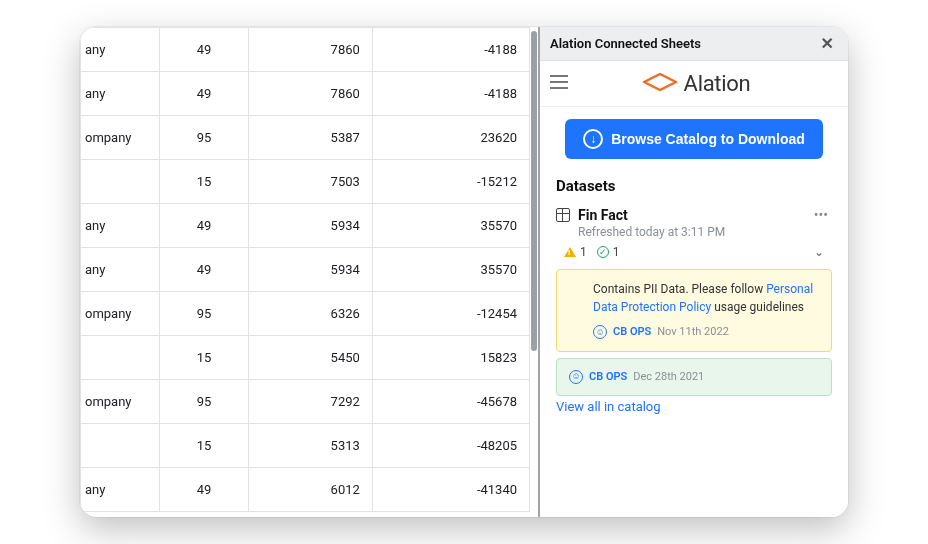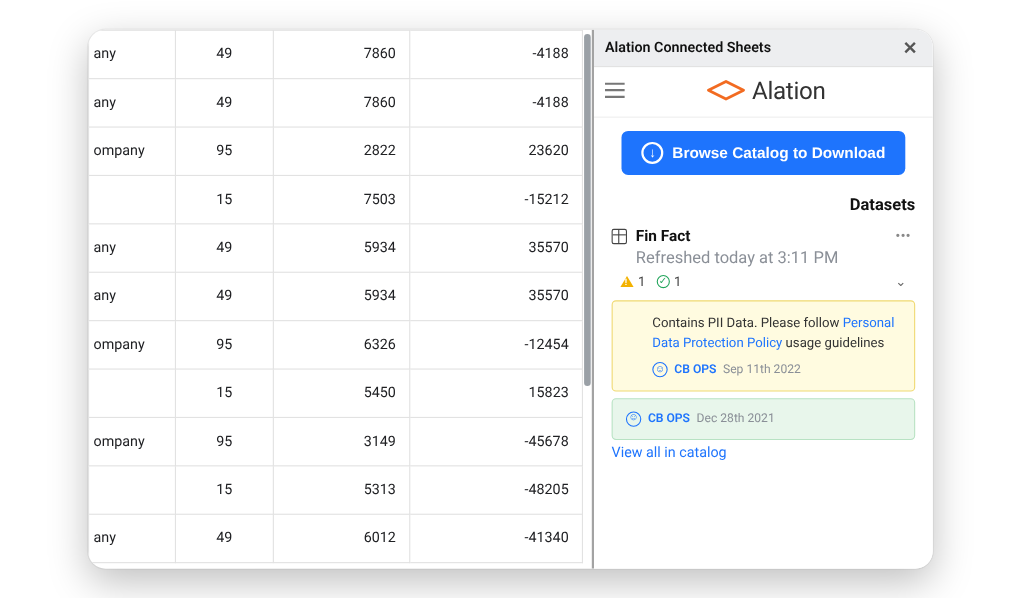--- a/index.html
+++ b/index.html
@@ -155,21 +155,20 @@
     align-items: center;
     justify-content: center;
     font-size: 12px;
   }
 
   .section-title {
     font-size: 15px;
     font-weight: 700;
     color: #111;
     margin-top: 6px;
-    text-align: right;
   }
 
   .ds-card { }
   .ds-header {
     display: flex;
     align-items: center;
     justify-content: space-between;
     gap: 8px;
   }
   .ds-header-left {
@@ -198,21 +197,21 @@
     top: 0; bottom: 0; left: 5px;
     border-left: 1.5px solid #444;
   }
   .ds-dots {
     color: #888;
     font-size: 14px;
     cursor: pointer;
     padding: 0 4px;
   }
   .ds-sub {
-    font-size: 15px;
+    font-size: 12px;
     color: #8a8f97;
     margin-top: 2px;
     margin-left: 22px;
   }
 
   .status-row {
     display: flex;
     align-items: center;
     padding: 6px 8px;
     font-size: 12px;
@@ -332,21 +331,21 @@
             </tr>
             <tr>
               <td class="col-a">any</td>
               <td class="col-b">49</td>
               <td class="col-c">7860</td>
               <td class="col-d">-4188</td>
             </tr>
             <tr>
               <td class="col-a">ompany</td>
               <td class="col-b">95</td>
-              <td class="col-c">2822</td>
+              <td class="col-c">5387</td>
               <td class="col-d">23620</td>
             </tr>
             <tr>
               <td class="col-a"></td>
               <td class="col-b">15</td>
               <td class="col-c">7503</td>
               <td class="col-d">-15212</td>
             </tr>
             <tr>
               <td class="col-a">any</td>
@@ -368,21 +367,21 @@
             </tr>
             <tr>
               <td class="col-a"></td>
               <td class="col-b">15</td>
               <td class="col-c">5450</td>
               <td class="col-d">15823</td>
             </tr>
             <tr>
               <td class="col-a">ompany</td>
               <td class="col-b">95</td>
-              <td class="col-c">3149</td>
+              <td class="col-c">7292</td>
               <td class="col-d">-45678</td>
             </tr>
             <tr>
               <td class="col-a"></td>
               <td class="col-b">15</td>
               <td class="col-c">5313</td>
               <td class="col-d">-48205</td>
             </tr>
             <tr>
               <td class="col-a">any</td>
@@ -450,21 +449,21 @@
             <span>1</span>
           </span>
           <span class="chev">⌄</span>
         </div>
 
         <div class="alert alert-warn">
           <span>Contains PII Data. Please follow </span><a href="#" class="linklike">Personal Data Protection Policy</a><span> usage guidelines</span>
           <div class="meta-line">
             <span class="user-icon">☺</span>
             <span class="cb-ops">CB OPS</span>
-            <span class="meta-date">Sep 11th 2022</span>
+            <span class="meta-date">Nov 11th 2022</span>
           </div>
         </div>
 
         <div class="alert alert-ok">
           <div class="meta-line" style="margin-top:0">
             <span class="user-icon">☺</span>
             <span class="cb-ops">CB OPS</span>
             <span class="meta-date">Dec 28th 2021</span>
           </div>
         </div>

